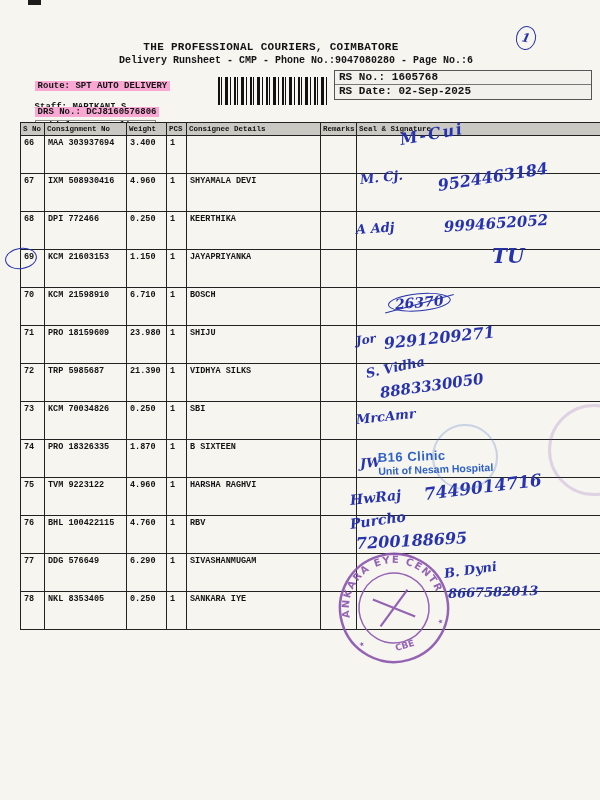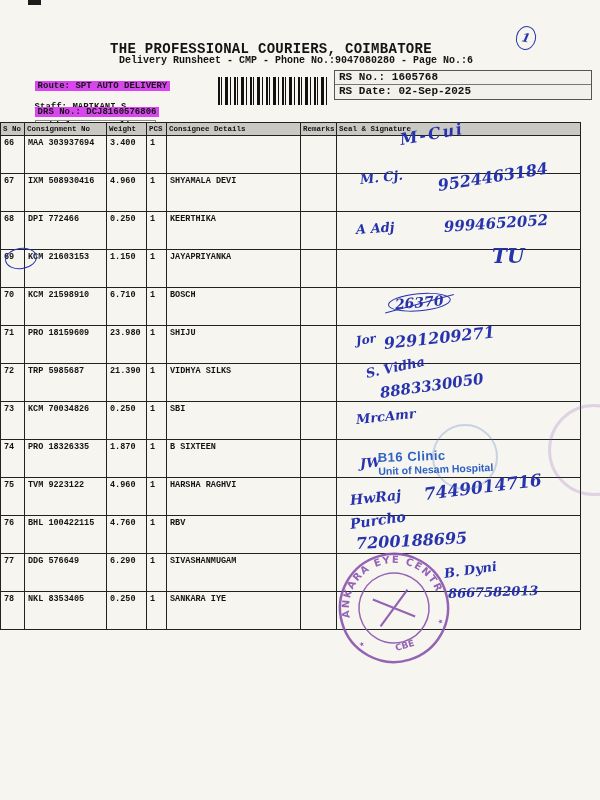--- a/index.html
+++ b/index.html
@@ -2,38 +2,38 @@
 <html><head>
 <meta charset="utf-8">
 <style>
   html,body{margin:0;padding:0;background:#d8d6d2;}
   .page{position:relative;width:600px;height:800px;background:#f6f5f0;overflow:hidden;
         font-family:"Liberation Mono",monospace;color:#141414;}
 
   .mark-top{position:absolute;left:28px;top:0;width:13px;height:5px;background:#1c1c1c;}
 
   .title{position:absolute;top:41px;left:0;width:542px;text-align:center;
-         font-size:14px;font-weight:bold;letter-spacing:.3px;}
+         font-size:11px;font-weight:bold;letter-spacing:.3px;}
   .subtitle{position:absolute;top:55px;left:0;width:592px;text-align:center;
             font-size:10px;font-weight:bold;}
 
   .infoline{position:absolute;left:13px;font-size:9px;font-weight:bold;white-space:pre;}
-  .hl{background:#d946ef;padding:0 3px;}
+  .hl{background:#f9a8d4;padding:0 3px;}
   .veh-box{border:1px solid #8a8a84;background:#fff;padding:0 3px;display:inline-block;}
 
   .rs-box{position:absolute;left:334px;top:70px;width:256px;height:28px;border:1px solid #555;
           font-size:11px;font-weight:bold;background:#f2f1ec;}
   .rs-row{height:13px;line-height:13px;padding-left:4px;}
   .rs-row:first-child{border-bottom:1px solid #777;}
 
   .barcode{position:absolute;left:218px;top:77px;width:112px;height:28px;
      background:repeating-linear-gradient(90deg,#111 0 2px,#f6f5f0 2px 3px,#111 3px 4px,
      #f6f5f0 4px 7px,#111 7px 10px,#f6f5f0 10px 12px,#111 12px 13px,#f6f5f0 13px 16px);}
 
-  table.runsheet{position:absolute;left:0;top:122px;width:580px;border-collapse:collapse;
+  table.runsheet{position:absolute;left:20px;top:122px;width:580px;border-collapse:collapse;
                  table-layout:fixed;padding-left:24px;}
   .runsheet th{background:#c9c8c3;border:1px solid #222;font-size:7.5px;font-weight:bold;
                text-align:left;padding:2px 2px;overflow:hidden;white-space:nowrap;}
   .runsheet td{border:1px solid #222;font-size:8.5px;font-weight:bold;vertical-align:top;
                padding:2px 3px;height:33px;overflow:hidden;white-space:nowrap;}
 
   .ink{position:absolute;font-family:"DejaVu Serif",serif;font-style:italic;font-weight:bold;
        color:#2733ad;white-space:nowrap;transform-origin:left center;}
   .circled{border:1.5px solid #2733ad;border-radius:50%;padding:0 6px;}
   .circled::after{content:"";position:absolute;left:-5px;right:-5px;top:58%;

